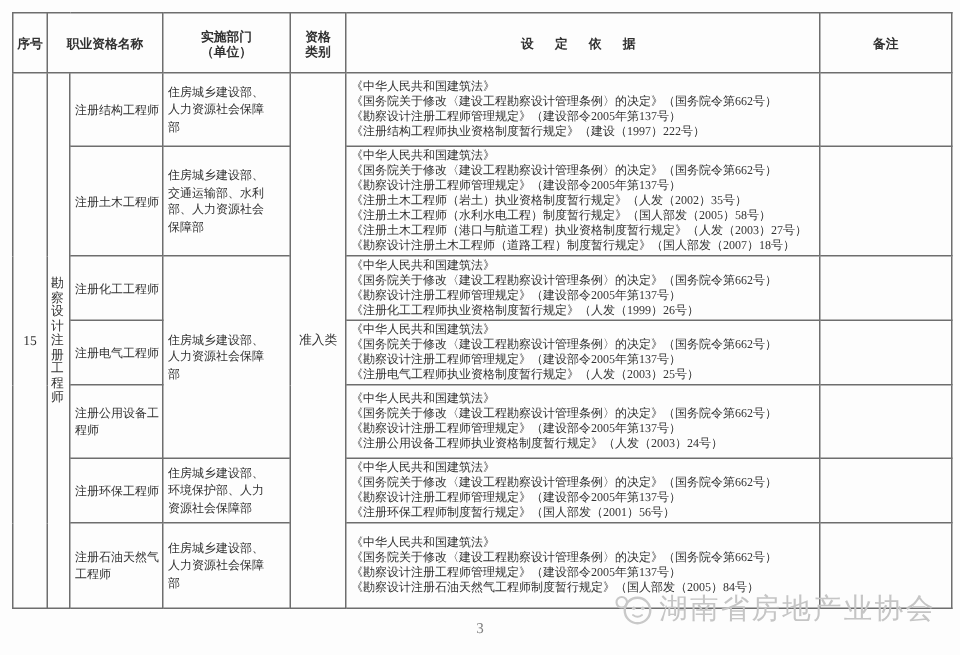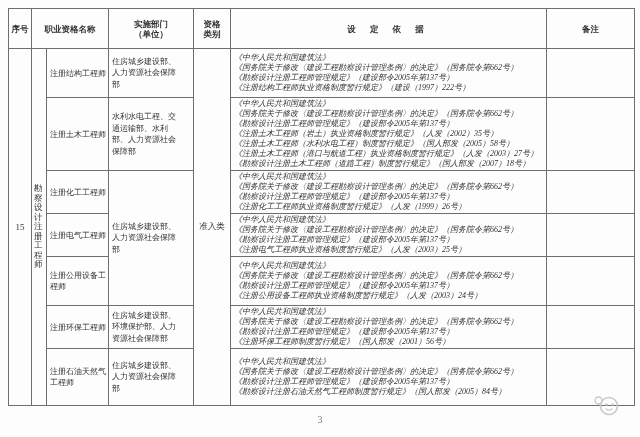--- a/index.html
+++ b/index.html
@@ -16,21 +16,21 @@
   th.basis-h { letter-spacing:6px; }
   .c-index { text-align:center; font-size:9px; }
   .c-group { padding:0; }
   .c-group .vtext {
     width:10px; margin:0 auto; word-break:break-all;
     font-size:8.5px; line-height:9.5px; 
   }
   .c-name { font-size:8px; line-height:11px; padding:1px 2px 1px 3px; }
   .c-dept { font-size:8px; line-height:11.5px; padding:1px 14px 1px 3px; }
   .c-cat  { text-align:center; font-size:8.5px; }
-  .c-basis { padding:1px 2px 1px 3px;font-style:italic; }
+  .c-basis { padding:1px 2px 1px 3px; }
   .c-basis div { font-size:8px; line-height:10px; white-space:nowrap; overflow:hidden; }
   .c-note { }
   .page-num {
     position:absolute; left:0; right:0; top:414px; text-align:center;
     font-size:10px; color:#7d7d7d;
   }
   .watermark {
     position:absolute; right:16px; top:393px;
     display:flex; align-items:center; color:#c5c5c5;
     font-size:19px; letter-spacing:1.5px; white-space:nowrap;
@@ -83,21 +83,21 @@
               <div>《国务院关于修改〈建设工程勘察设计管理条例〉的决定》（国务院令第662号）</div>
               <div>《勘察设计注册工程师管理规定》（建设部令2005年第137号）</div>
               <div>《注册结构工程师执业资格制度暂行规定》（建设（1997）222号）</div>
             </div>
       </td>
       <td class="c-note"></td>
     </tr>
 
     <tr style="height:70px">
       <td class="c-name">注册土木工程师</td>
-      <td class="c-dept">水利水电工程、交通运输部、水利部、人力资源社会保障部</td>
+      <td class="c-dept">住房城乡建设部、交通运输部、水利部、人力资源社会保障部</td>
       <td class="c-basis">
         <div>
               <div>《中华人民共和国建筑法》</div>
               <div>《国务院关于修改〈建设工程勘察设计管理条例〉的决定》（国务院令第662号）</div>
               <div>《勘察设计注册工程师管理规定》（建设部令2005年第137号）</div>
               <div>《注册土木工程师（岩土）执业资格制度暂行规定》（人发（2002）35号）</div>
               <div>《注册土木工程师（水利水电工程）制度暂行规定》（国人部发（2005）58号）</div>
               <div>《注册土木工程师（港口与航道工程）执业资格制度暂行规定》（人发（2003）27号）</div>
               <div>《勘察设计注册土木工程师（道路工程）制度暂行规定》（国人部发（2007）18号）</div>
             </div>
@@ -180,15 +180,16 @@
   <div class="watermark">
     <span>
       <svg width="26" height="24" viewBox="0 0 26 24" fill="none">
         <circle cx="16" cy="13" r="8.5" stroke="#c9c9c9" stroke-width="1.6"></circle>
         <circle cx="5.5" cy="7.5" r="3.5" stroke="#c9c9c9" stroke-width="1.4"></circle>
         <circle cx="13.5" cy="11.5" r="1.2" fill="#c9c9c9"></circle>
         <circle cx="19.5" cy="11.5" r="1.2" fill="#c9c9c9"></circle>
         <path d="M13 16c1.8 1.4 4.2 1.4 6 0" stroke="#c9c9c9" stroke-width="1.3" stroke-linecap="round"></path>
       </svg>
     </span>
+    <span>湖南省房地产业协会</span>
   </div>
 
 </div>
 
 </body></html>

